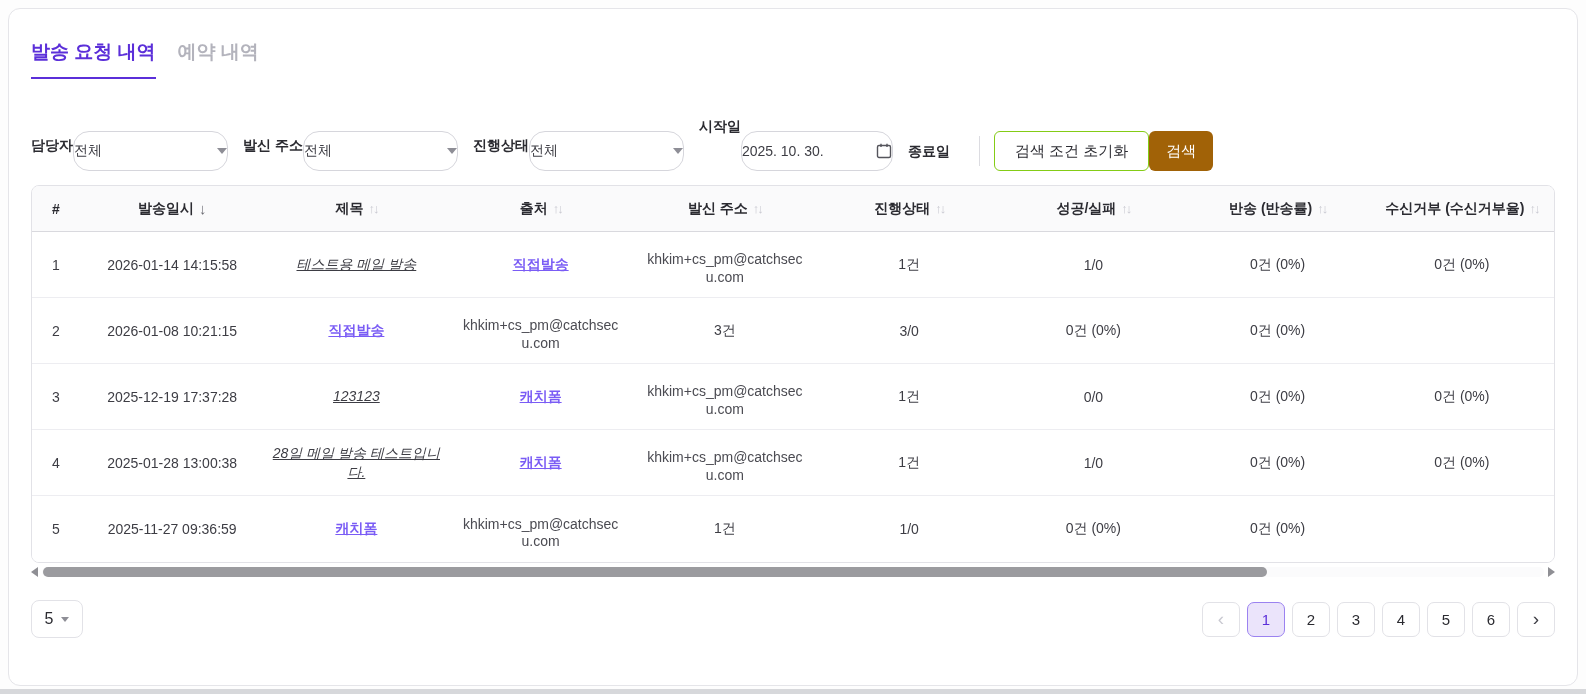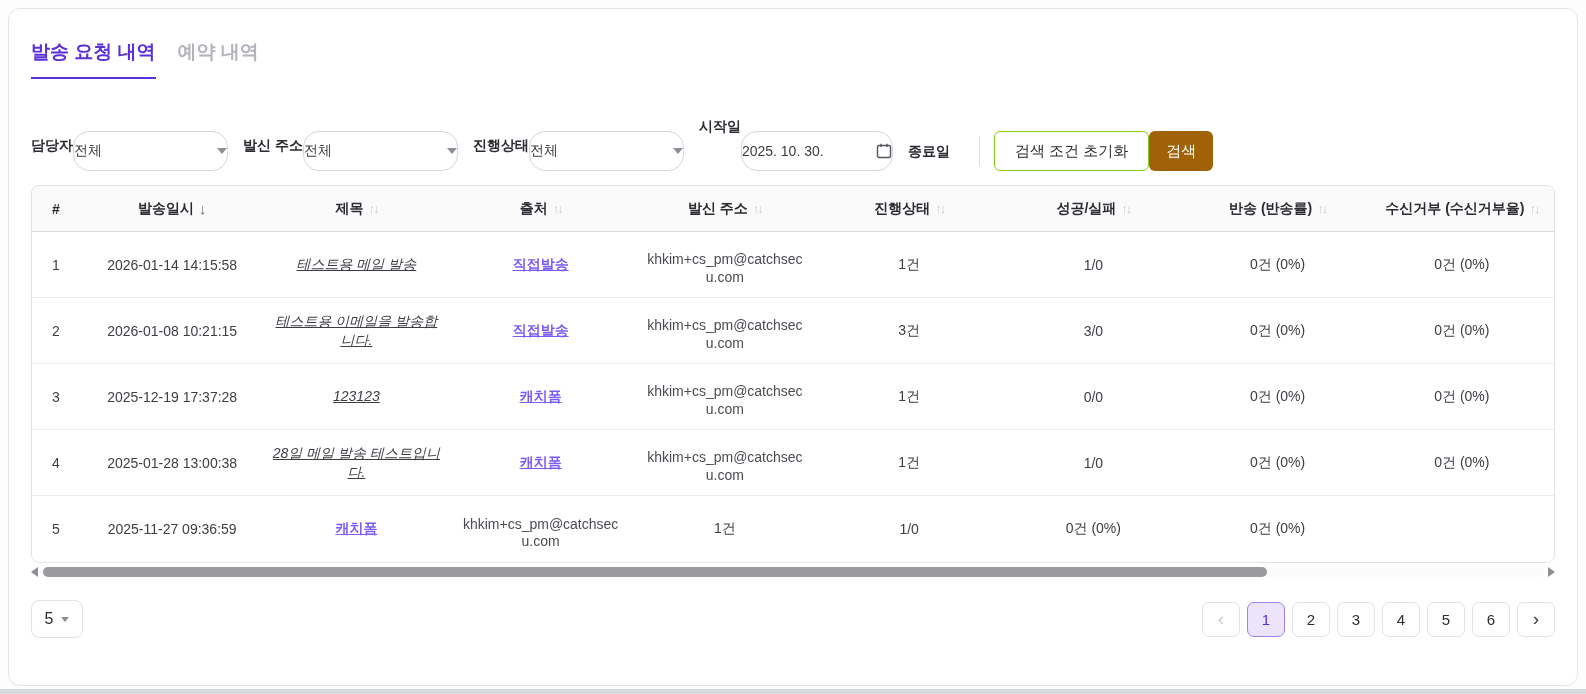--- a/index.html
+++ b/index.html
@@ -191,23 +191,20 @@
           </div>
         </div>
         <div class="t-row t-body-row">
           <div class="t-cell">
             <span>2</span>
           </div>
           <div class="t-cell">
             <span>2026-01-08 10:21:15</span>
           </div>
           <div class="t-cell">
-            <span class="cell-title">테스트용 이메일을 발송합니다.</span>
-          </div>
-          <div class="t-cell">
             <span class="cell-source">직접발송</span>
           </div>
           <div class="t-cell">
             <span class="cell-email">khkim+cs_pm@catchsecu.com</span>
           </div>
           <div class="t-cell">
             <span>3건</span>
           </div>
           <div class="t-cell">
             <span>3/0</span>

